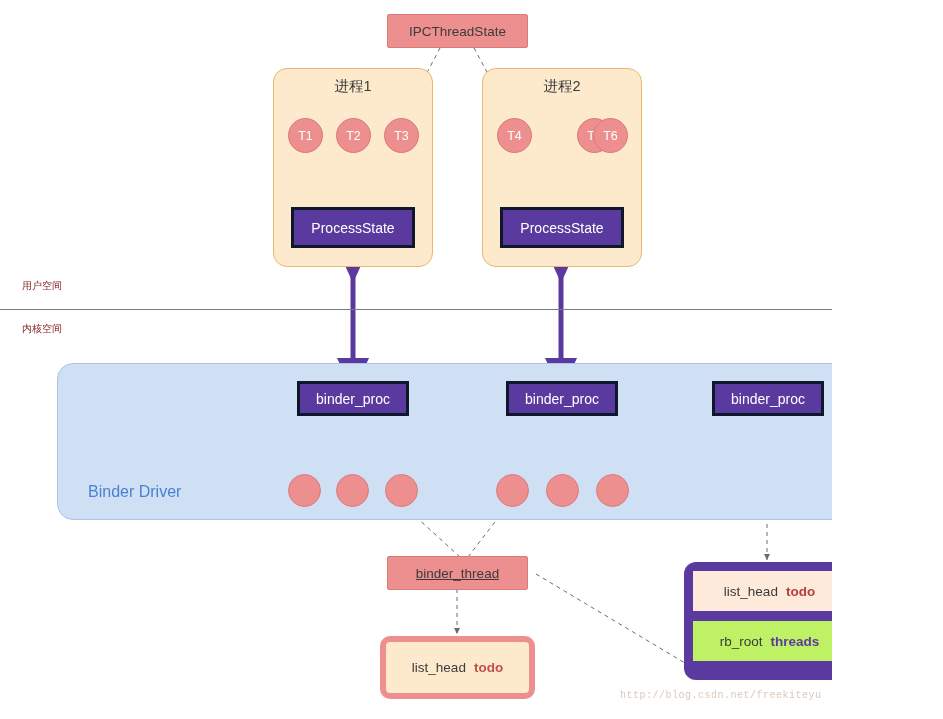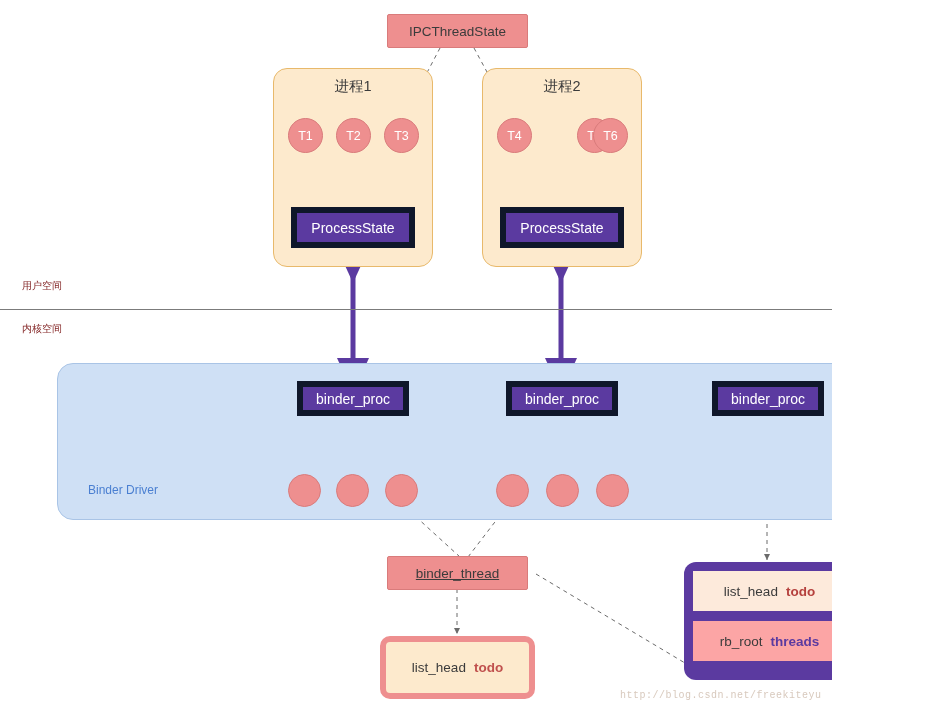--- a/index.html
+++ b/index.html
@@ -51,21 +51,21 @@
   .plain-circle {
     border-radius: 50%;
     background: #ee8f8f;
     border: 1px solid #d97b7b;
     box-sizing: border-box;
   }
 
   
   .purple-box {
     background: #5b3aa0;
-    border: 6px solid #0f172a;
+    border: 3px solid #0f172a;
     color: #ffffff;
     font-size: 14px;
     display: flex;
     align-items: center;
     justify-content: center;
     box-sizing: border-box;
   }
 
   
   .pink-box {
@@ -105,34 +105,34 @@
     box-sizing: border-box;
     display: flex;
     align-items: center;
     justify-content: center;
     gap: 8px;
     font-size: 13.5px;
     color: #3b3b3b;
     height: 40px;
   }
   .node-row.cream { background: #fdeadb; }
-  .node-row.pink { background: #fca5a5; }
+  .node-row.pink { background: #bef264; }
   .node-row .kw { color: #b5403d; font-weight: bold; }
   .node-row .kw2 { color: #5b3aa0; font-weight: bold; }
 
   
   .driver-panel {
     background: #cfe0f5;
     border: 1px solid #a9c4e6;
     border-radius: 16px;
     box-sizing: border-box;
   }
   .driver-label {
     color: #4a7fd1;
-    font-size: 12px;
+    font-size: 16px;
   }
 
   
   .space-label {
     font-size: 10px;
     color: #7f1d1d;
   }
   .divider {
     background: #7b7b7b;
     height: 1px;

